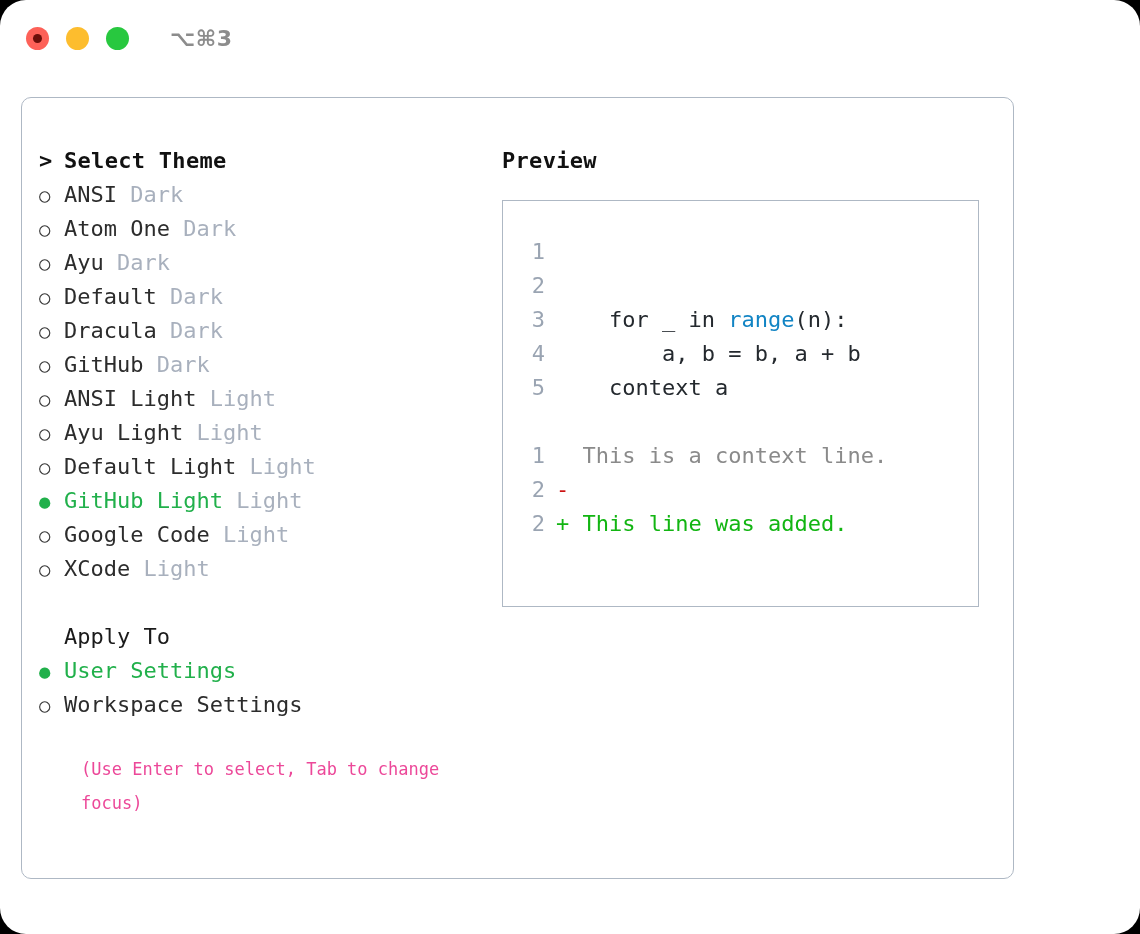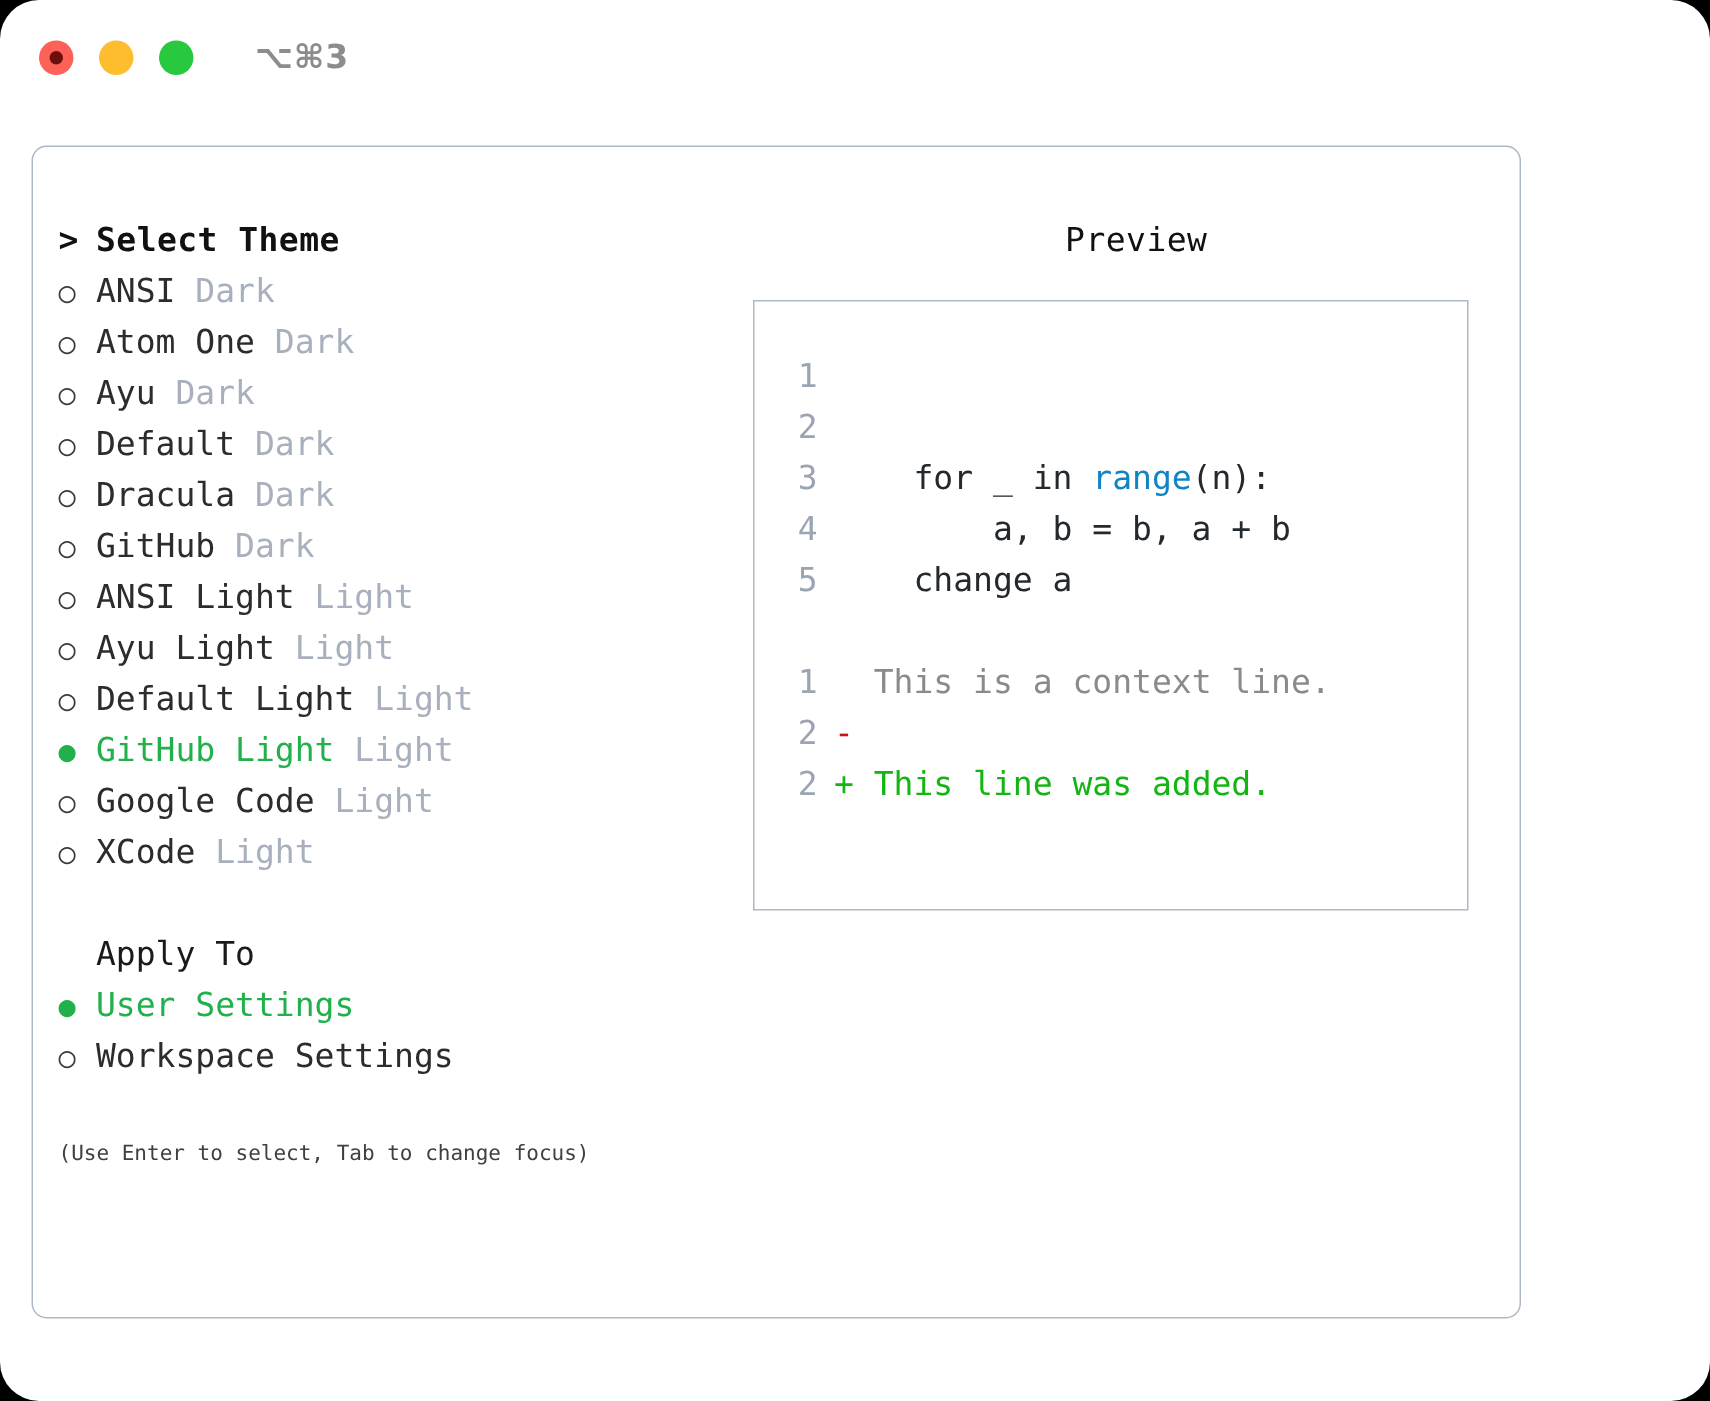--- a/index.html
+++ b/index.html
@@ -113,40 +113,40 @@
   .label { color: #2c2c2c; }
   .label.sel { color: #21b04b; }
   .tag { color: #a8b0bd; text-align: right; }
 
   .spacer-row { height: 34px; }
 
   .plain-indent { color: #1a1a1a; }
 
   #hint {
     margin-top: 26px;
-    font-size: 14px;
+    font-size: 17px;
     line-height: 34px;
-    color: #404040;
+    color: #ec4899;
     width: 410px;
+    margin-left: 42px;
   }
 
   
   #right-col {
     flex: 1;
     padding: 50px 0 0 0;
     position: relative;
   }
 
   #preview-title {
     font-size: 22px;
-    font-weight: 400;
+    font-weight: 700;
     color: #111111;
     margin-left: 0;
     letter-spacing: 0.3px;
-    text-align: center;
   }
 
   #preview-box {
     margin-top: 27px;
     width: 477px;
     height: 407px;
     border: 1.6px solid #aeb8c4;
     background: #ffffff;
     padding: 38px 0 0 0;
   }
@@ -233,21 +233,21 @@
 
       <div id="right-col">
         <div id="preview-title">Preview</div>
 
         <div id="preview-box">
           <div id="code-block">
               <div class="code-line"><span class="ln">1</span></div>
               <div class="code-line"><span class="ln">2</span></div>
               <div class="code-line"><span class="ln">3</span><span><span class="c-plain">    for _ in </span><span class="c-call">range</span><span class="c-plain">(n):</span></span></div>
               <div class="code-line"><span class="ln">4</span><span><span class="c-plain">        a, b = b, a + b</span></span></div>
-              <div class="code-line"><span class="ln">5</span><span><span class="c-plain">    change a</span></span></div>
+              <div class="code-line"><span class="ln">5</span><span><span class="c-plain">    context a</span></span></div>
             </div>
           <div class="code-blank"></div>
           <div id="diff-block">
               <div class="code-line"><span class="ln">1</span><span class="d-ctx">  </span><span class="d-ctx">This is a context line.</span></div>
               <div class="code-line"><span class="ln">2</span><span class="d-del">- </span></div>
               <div class="code-line"><span class="ln">2</span><span class="d-add">+ </span><span class="d-add">This line was added.</span></div>
             </div>
         </div>
       </div>
 

